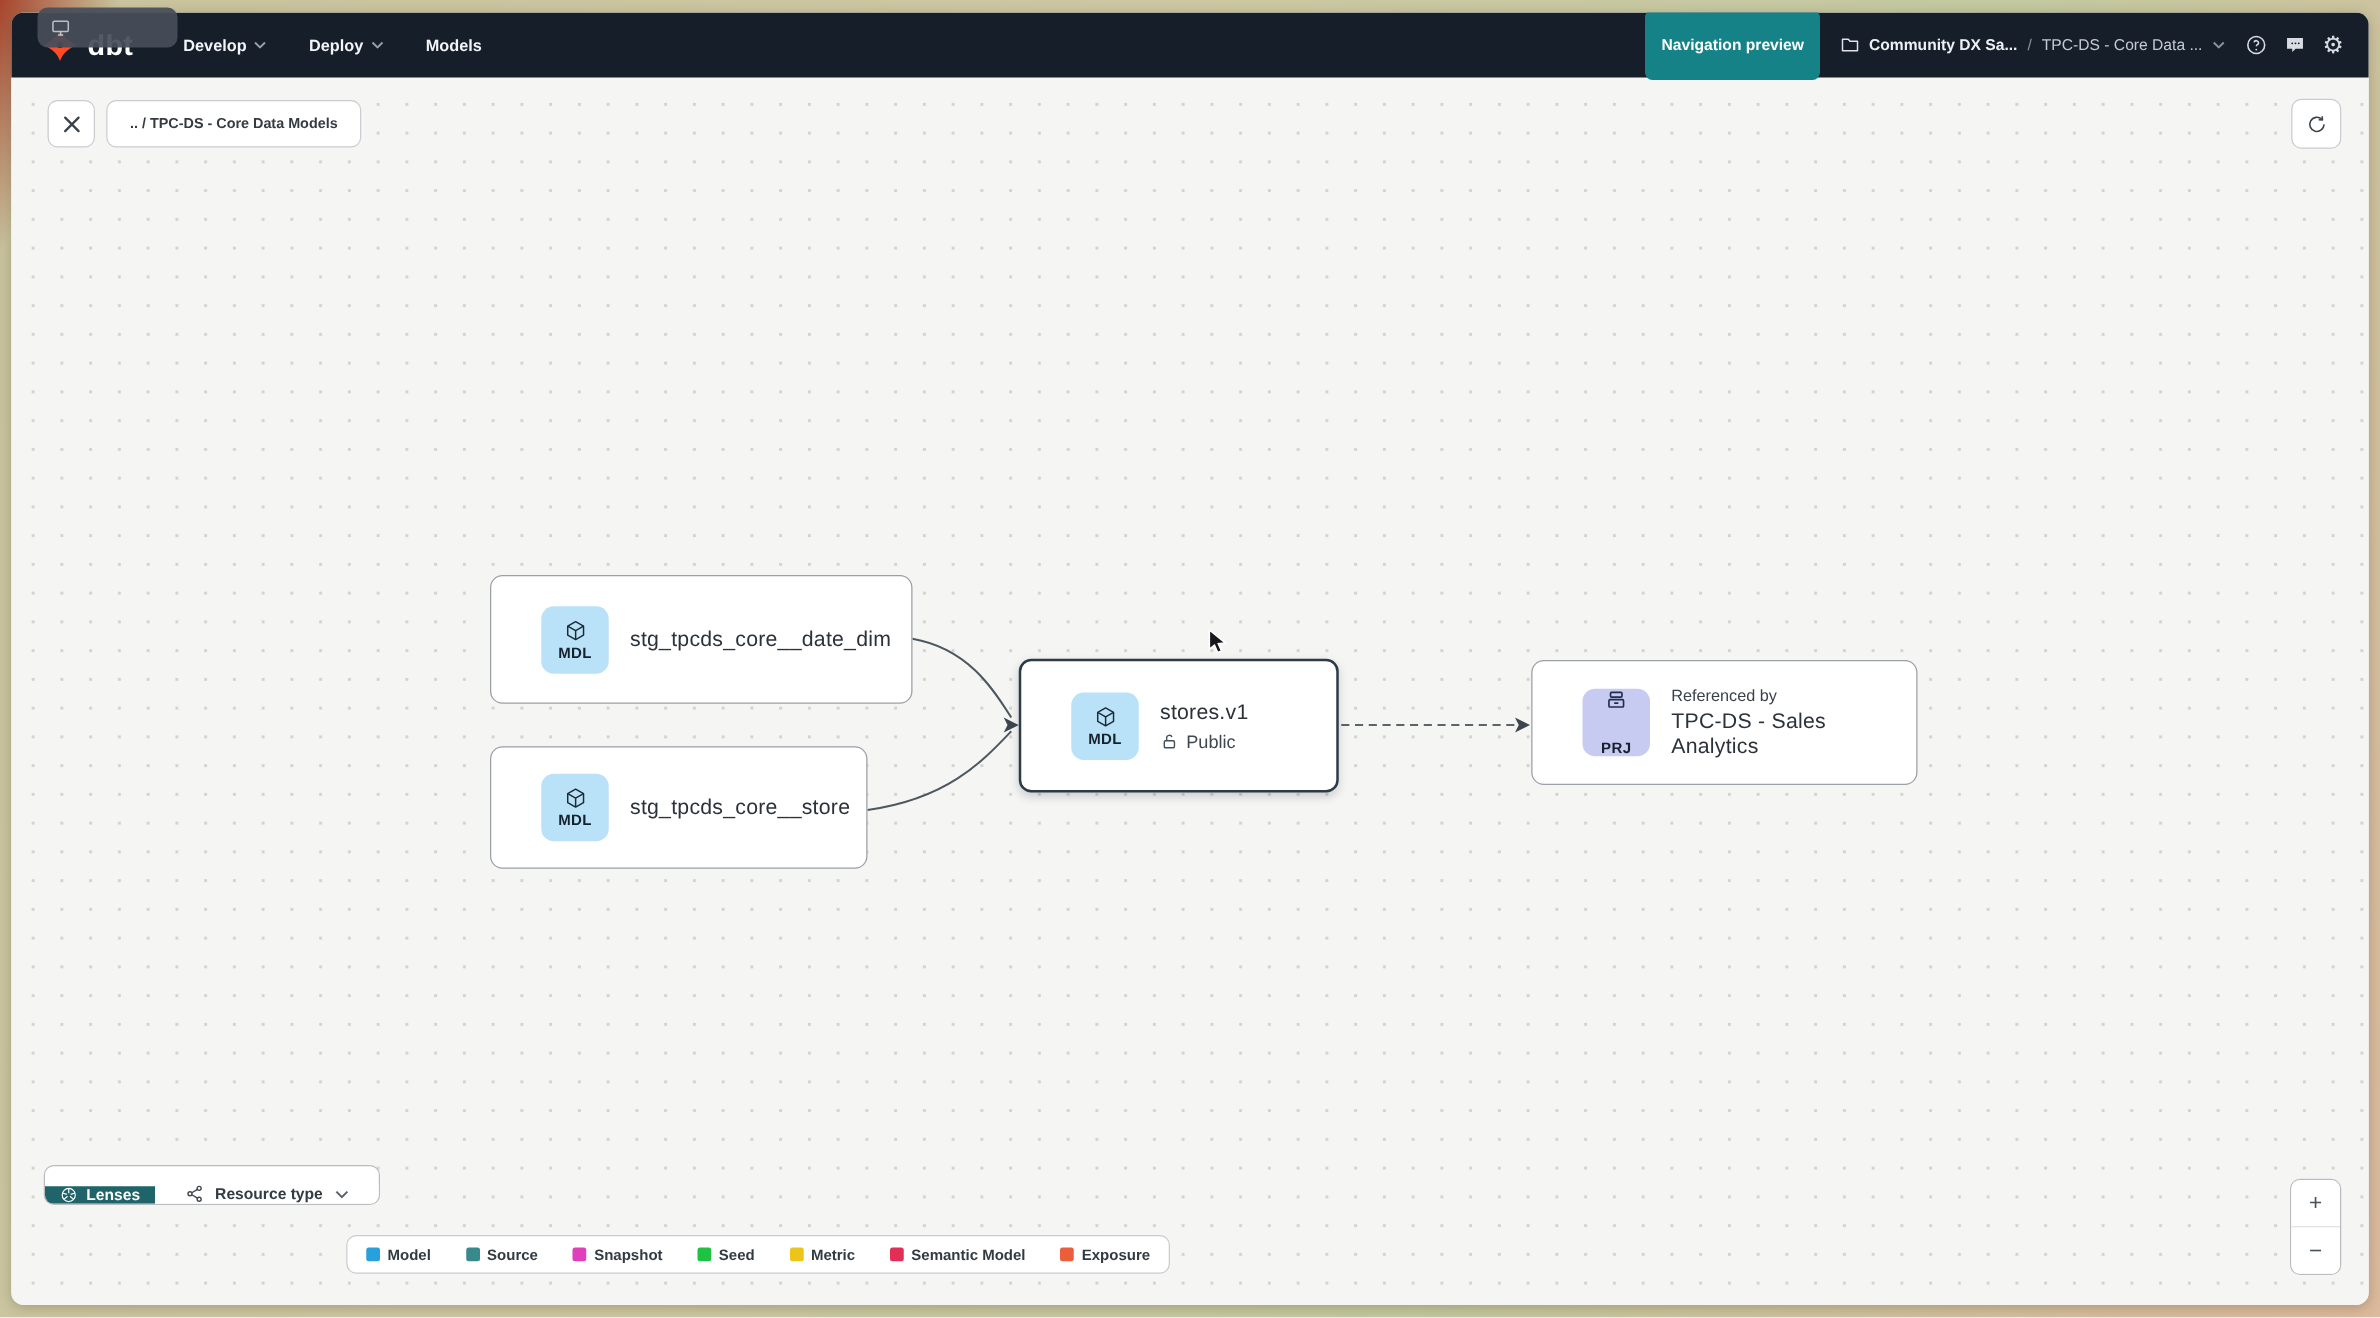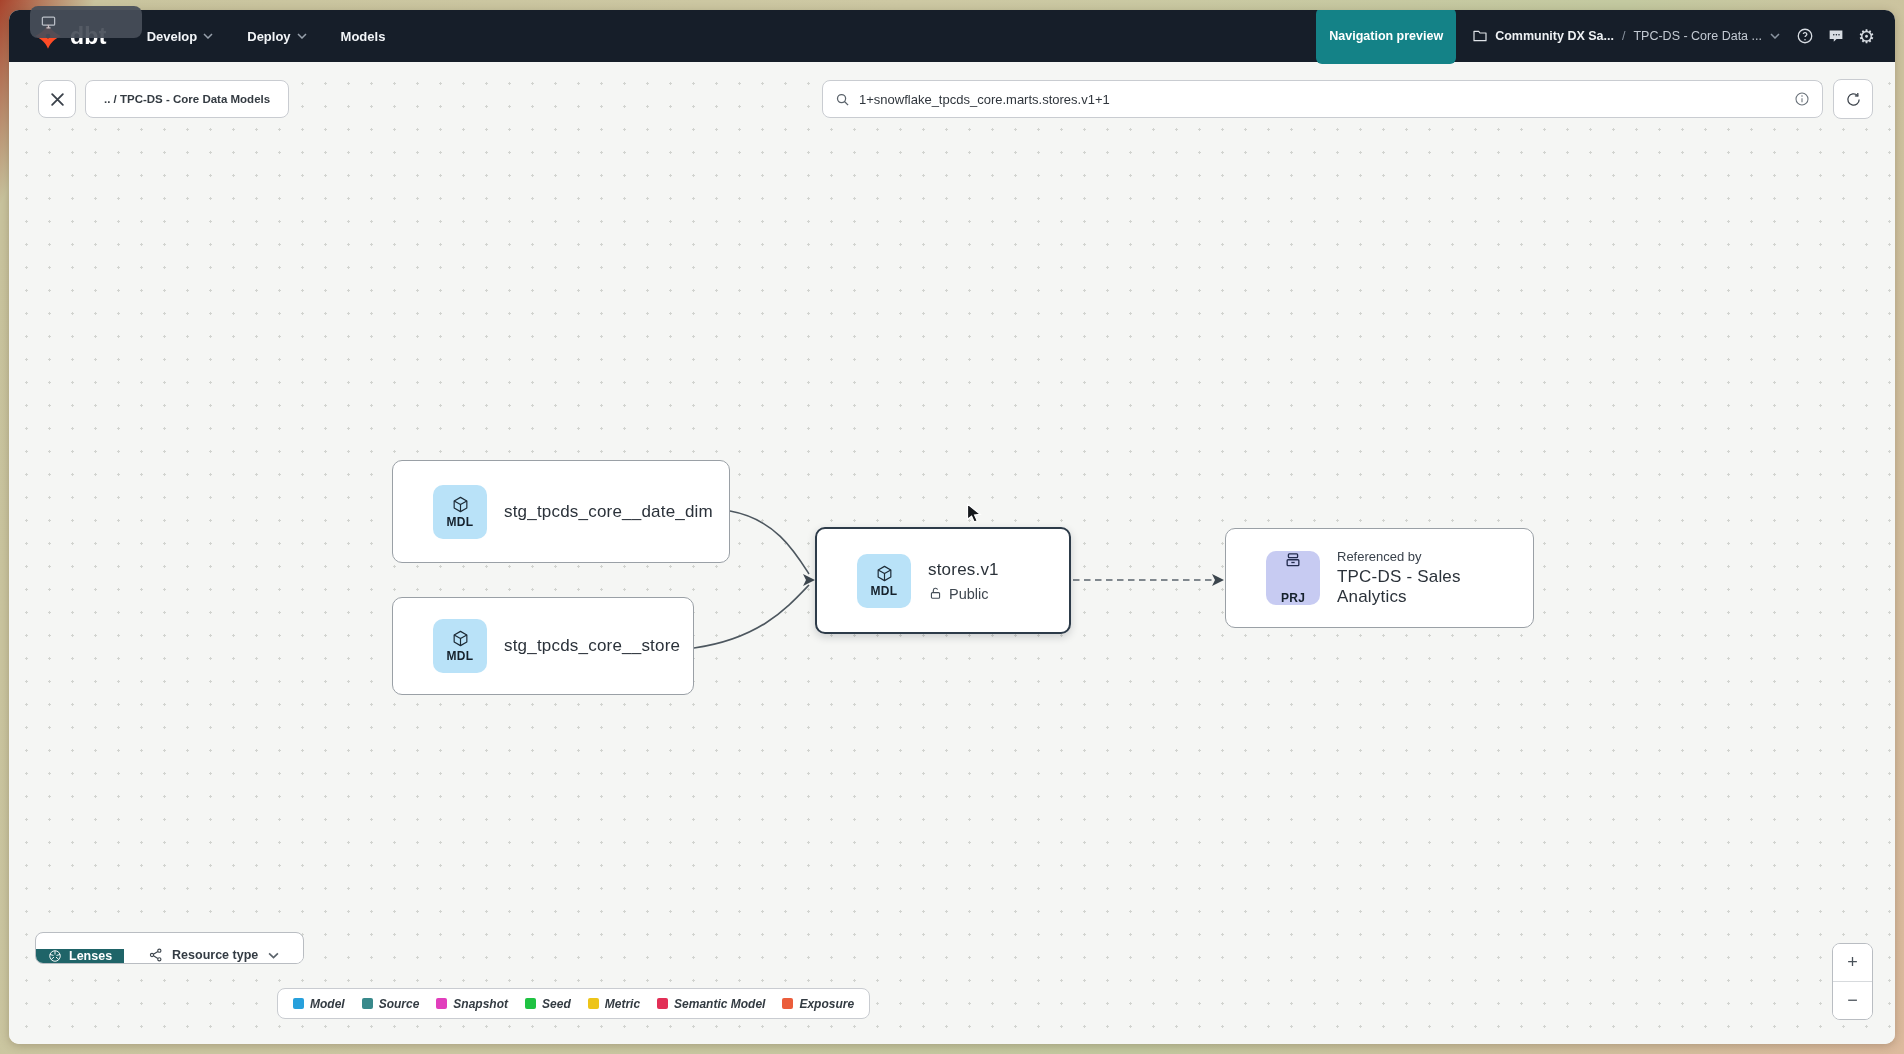--- a/index.html
+++ b/index.html
@@ -79,21 +79,21 @@
   .lenses-group{
     position:absolute; left:26px; top:922px; height:32px; display:flex; align-items:flex-end;
     border:1px solid #b9bdc2; border-radius:8px; overflow:hidden; background:#fff; z-index:5;
   }
   .lenses-btn{ background:#1f6468; color:#fff; display:flex; align-items:center; gap:7px; padding:0 12px; font-size:12.5px; font-weight:bold; cursor:pointer; }
   .rtype-btn{ display:flex; align-items:center; gap:8px; padding:0 24px; font-size:12.5px; font-weight:600; color:#333b43; cursor:pointer; background:#fff; }
   .rtype-btn .chev{ color:#5a626a; display:flex; margin-left:2px; }
   .legend{
     position:absolute; left:268px; top:978px; height:31px; background:#fff;
     border:1px solid #c9ccd1; border-radius:8px; display:flex; align-items:center;
-    gap:17px; padding:0 15px; z-index:5;font-style:italic;
+    gap:28px; padding:0 15px; z-index:5;
   }
   .legend-item{ display:flex; align-items:center; gap:6px; }
   .sq{ width:11px; height:11px; border-radius:2px; display:inline-block; }
   .legend-label{ font-size:12px; font-weight:600; color:#333b42; }
   .zoom-ctl{
     position:absolute; left:1823px; top:933px; width:41px; height:77px; background:#fff;
     border:1px solid #b9bdc2; border-radius:8px; display:flex; flex-direction:column; overflow:hidden; z-index:5;
   }
   .zoom-btn{ flex:1; display:flex; align-items:center; justify-content:center; font-size:18px; color:#4a525a; cursor:pointer; background:#fff; border:none; font-family:"Liberation Sans",sans-serif; }
   .zoom-btn:first-child{ border-bottom:1px solid #d7dadd; }
@@ -272,36 +272,20 @@
     </div>
 
     <div class="tool close-btn">
       <span style="display:flex;">
           <svg width="15" height="15" viewBox="0 0 14 14" stroke="#3a414a" stroke-width="1.7" stroke-linecap="round">
             <path d="M2 2l10 10M12 2L2 12"></path>
           </svg>
         </span>
     </div>
     <div class="tool path-chip">.. / TPC-DS - Core Data Models</div>
-    <div class="tool search-bar">
-      <span style="display:flex;">
-          <svg width="15" height="15" viewBox="0 0 24 24" fill="none" stroke="#5b636b" stroke-width="2">
-            <circle cx="10.5" cy="10.5" r="6.5"></circle>
-            <path d="M15.5 15.5L21 21"></path>
-          </svg>
-        </span>
-      <input class="search-input" value="1+snowflake_tpcds_core.marts.stores.v1+1" style="">
-      <span style="display:flex;">
-          <svg width="16" height="16" viewBox="0 0 24 24" fill="none" stroke="#6a727a" stroke-width="1.6">
-            <circle cx="12" cy="12" r="9"></circle>
-            <path d="M12 11v6"></path>
-            <circle cx="12" cy="7.6" r="1.1" fill="#6a727a" stroke="none"></circle>
-          </svg>
-        </span>
-    </div>
     <div class="tool refresh-btn">
       <span style="display:flex;">
           <svg width="17" height="17" viewBox="0 0 24 24" fill="none" stroke="#3c434b" stroke-width="1.8">
             <path d="M20 12a8 8 0 1 1-2.4-5.7"></path>
             <path d="M18 2.8l.3 4.3-4.3-.3" stroke-linejoin="round"></path>
           </svg>
         </span>
     </div>
 
     <div class="lenses-group">

